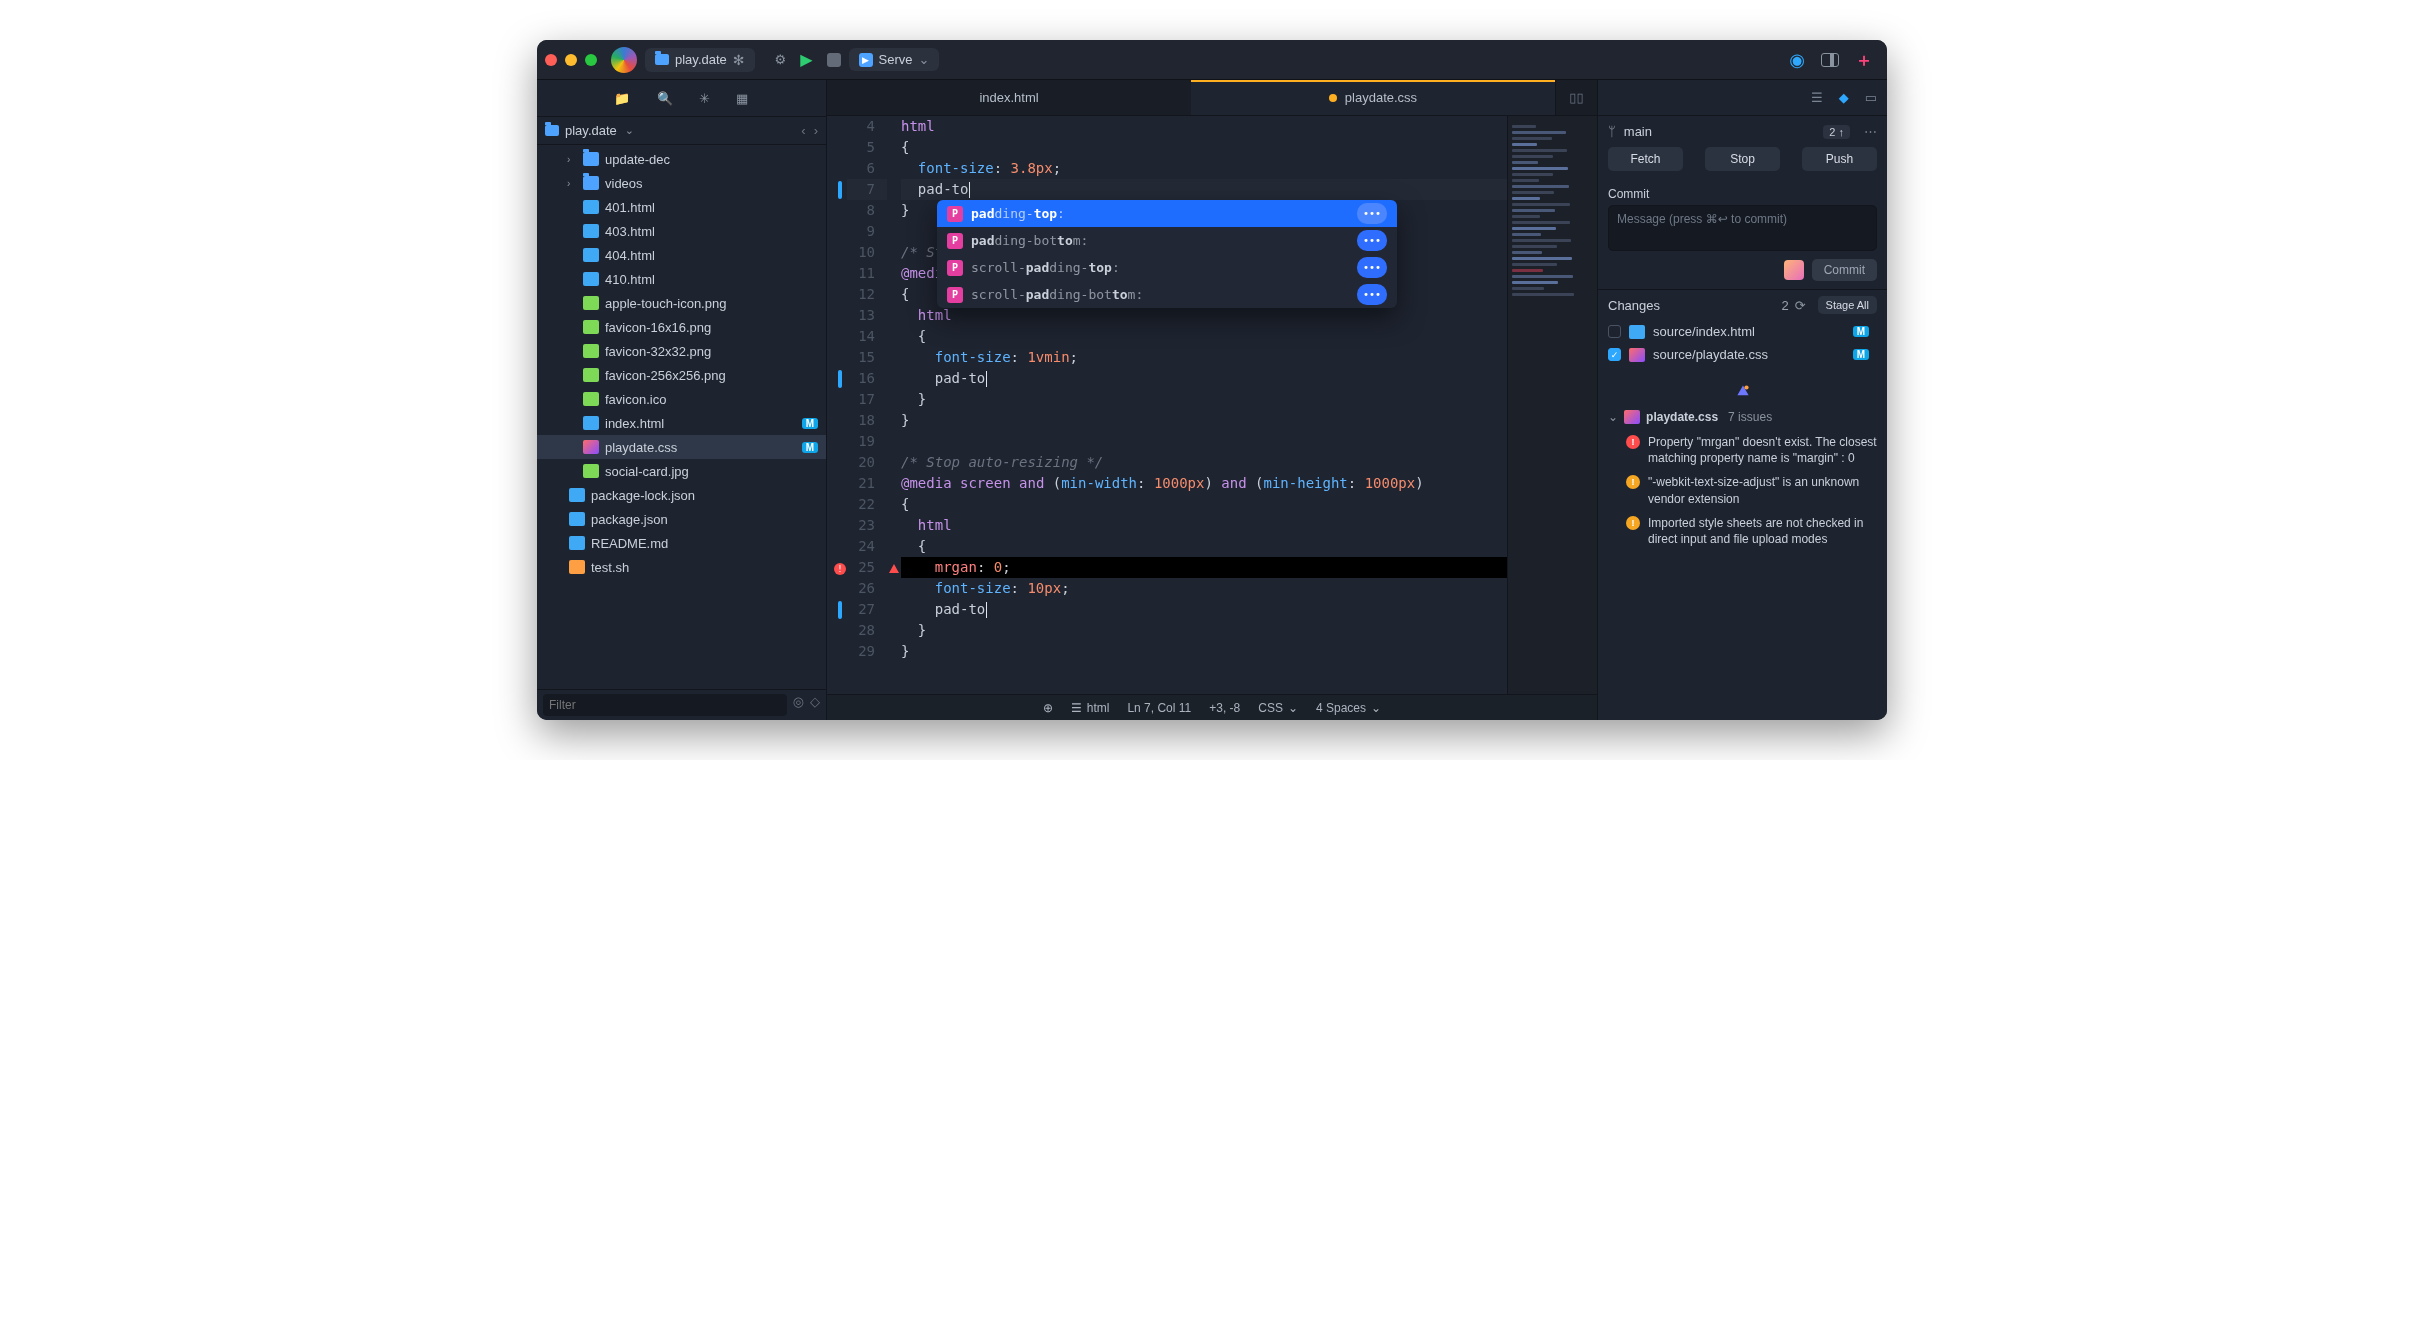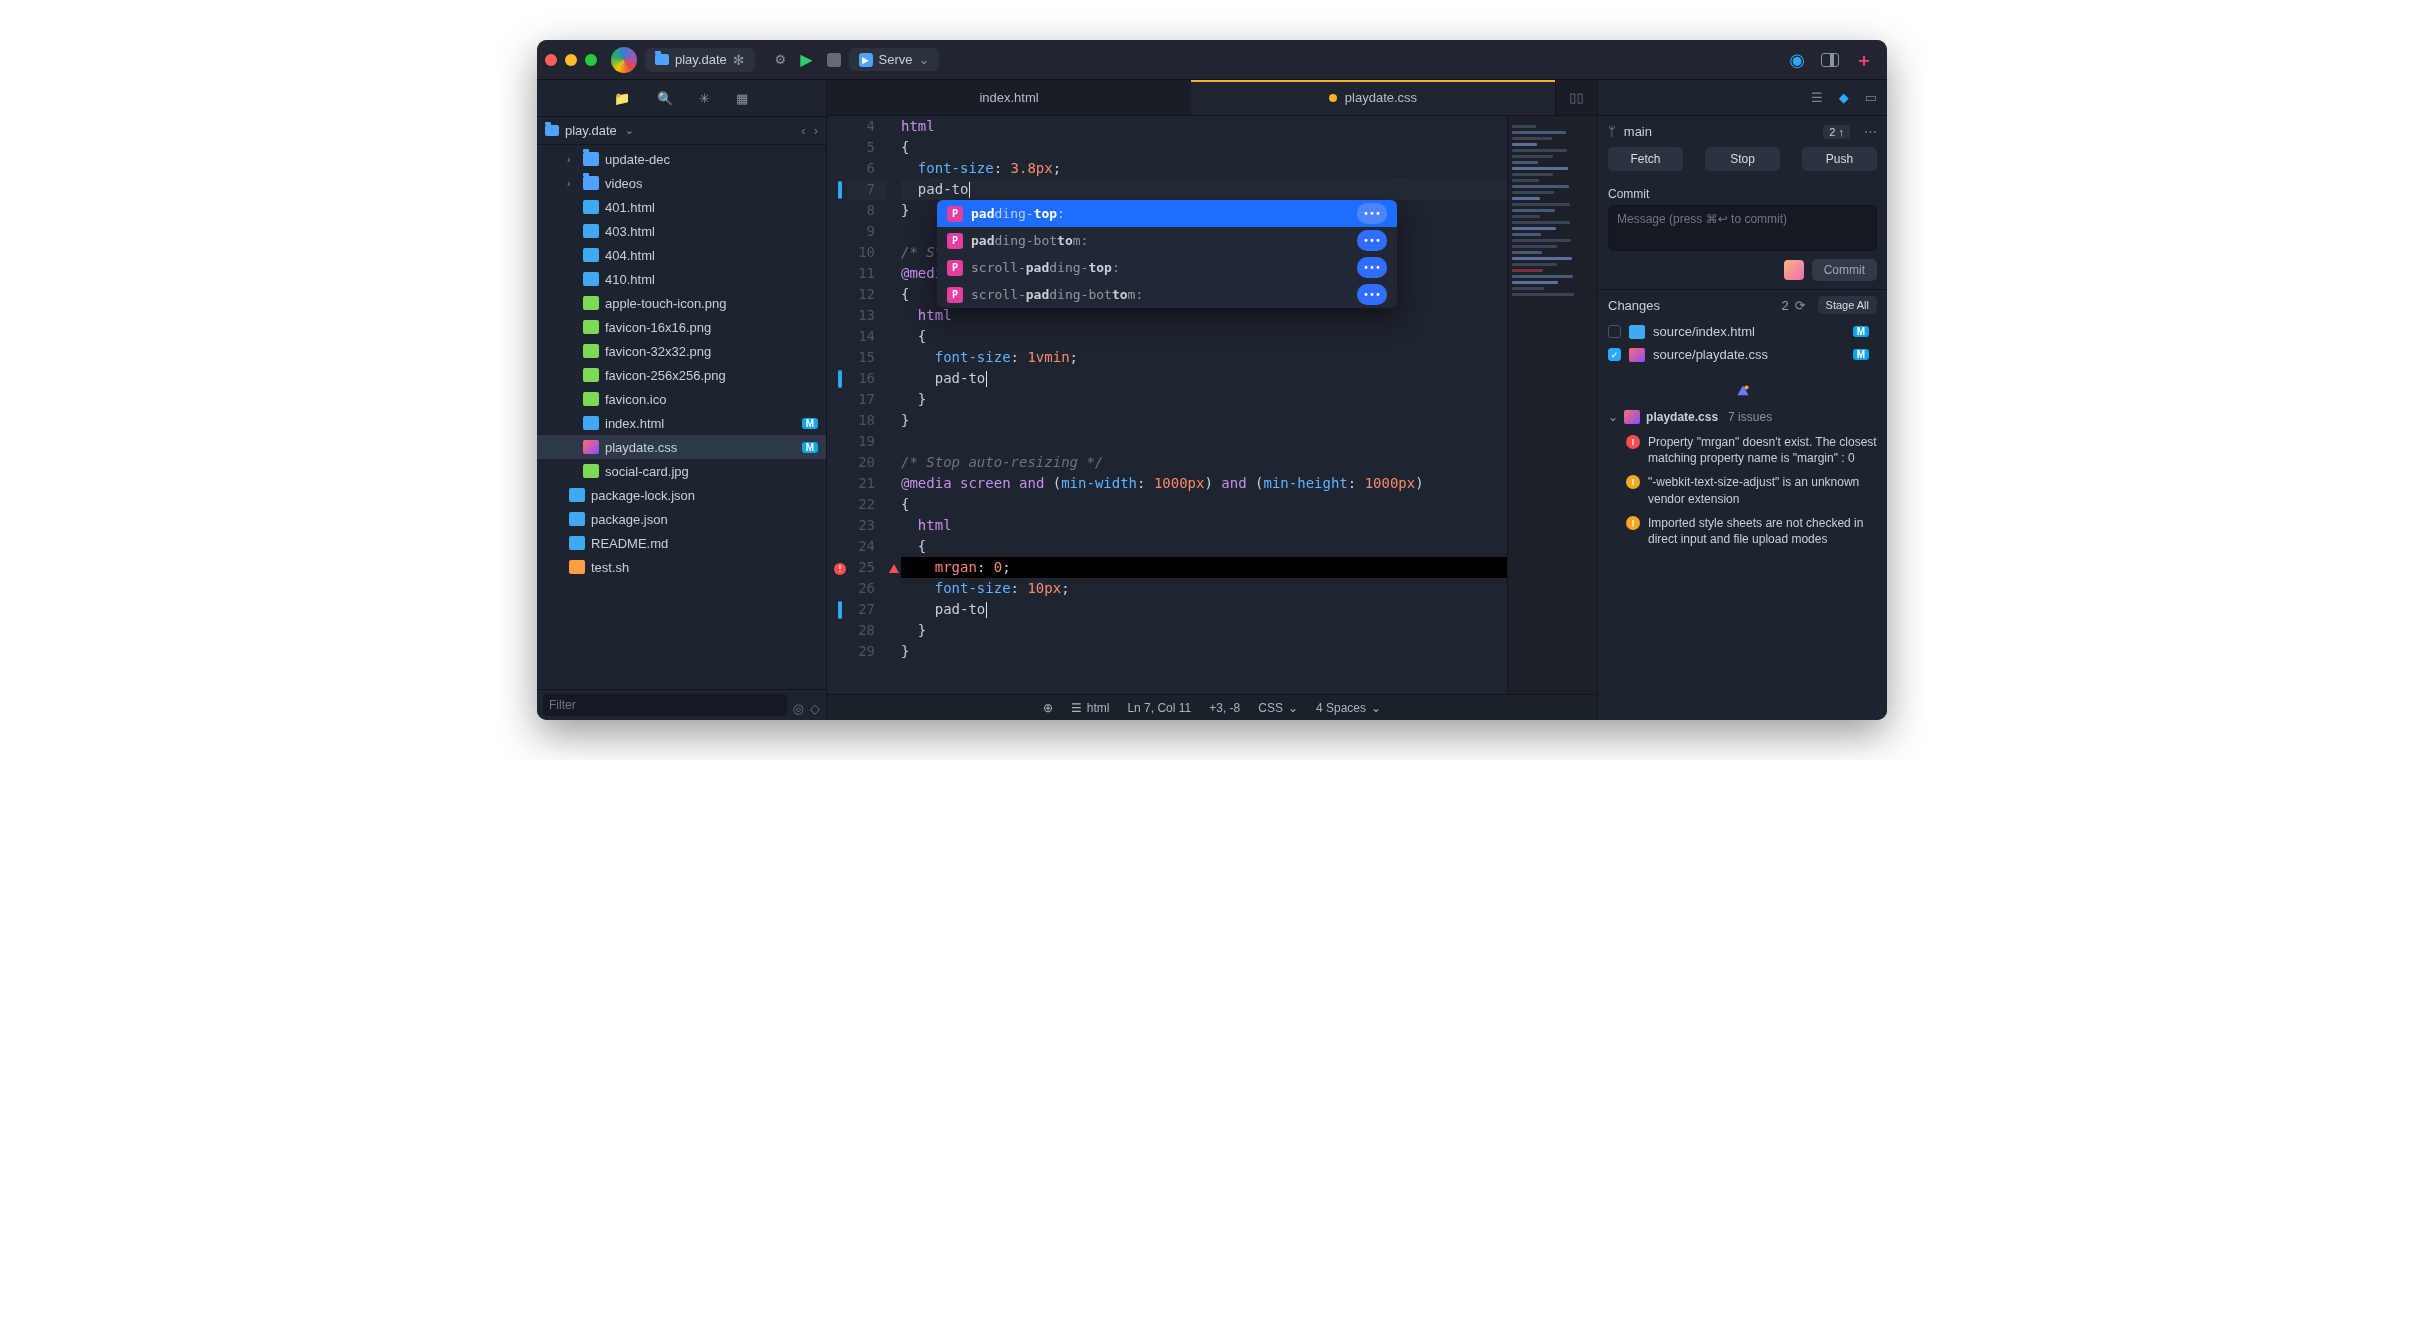--- a/index.html
+++ b/index.html
@@ -82,21 +82,21 @@
   .fi-folder::before{content:"";position:absolute;top:-3px;left:0;width:6px;height:3px;background:#4da3ff;border-radius:1px 1px 0 0}
   .fi-html{background:#3fa9f5}
   .fi-png{background:#7ed957}
   .fi-ico{background:#7ed957}
   .fi-css{background:linear-gradient(135deg,#ff6b6b,#8a4dff)}
   .fi-jpg{background:#7ed957}
   .fi-json{background:#3fa9f5}
   .fi-md{background:#3fa9f5}
   .fi-sh{background:#ff9f43}
   .badge-m{margin-left:auto;margin-right:8px;background:#0ea5e9;color:#fff;font-size:10px;font-weight:700;padding:0 4px;border-radius:3px}
-  .sb-filter{border-top:1px solid #12151c;padding:4px 6px;display:flex;align-items:flex-end;gap:6px}
+  .sb-filter{border-top:1px solid #12151c;padding:4px 6px;display:flex;align-items:flex-start;gap:6px}
   .sb-filter input{flex:1;background:#141922;border:none;color:#a8b0bc;padding:4px 6px;border-radius:4px;outline:none;font-size:12px}
 
   
   .editor-col{flex:1;display:flex;flex-direction:column;min-width:0}
   .tabs{height:36px;display:flex;background:#181d26;border-bottom:1px solid #12151c}
   .etab{flex:1;display:flex;align-items:center;justify-content:center;color:#b7bfcb;position:relative;cursor:pointer}
   .etab.active{background:#1e2430}
   .etab.active::before{content:"";position:absolute;top:0;left:0;right:0;height:2px;background:#ffb020}
   .etab .moddot{width:8px;height:8px;border-radius:50%;background:#ffb020;margin-right:8px}
   .tab-aux{width:42px;display:flex;align-items:center;justify-content:center;color:#6c7482;border-left:1px solid #12151c}

